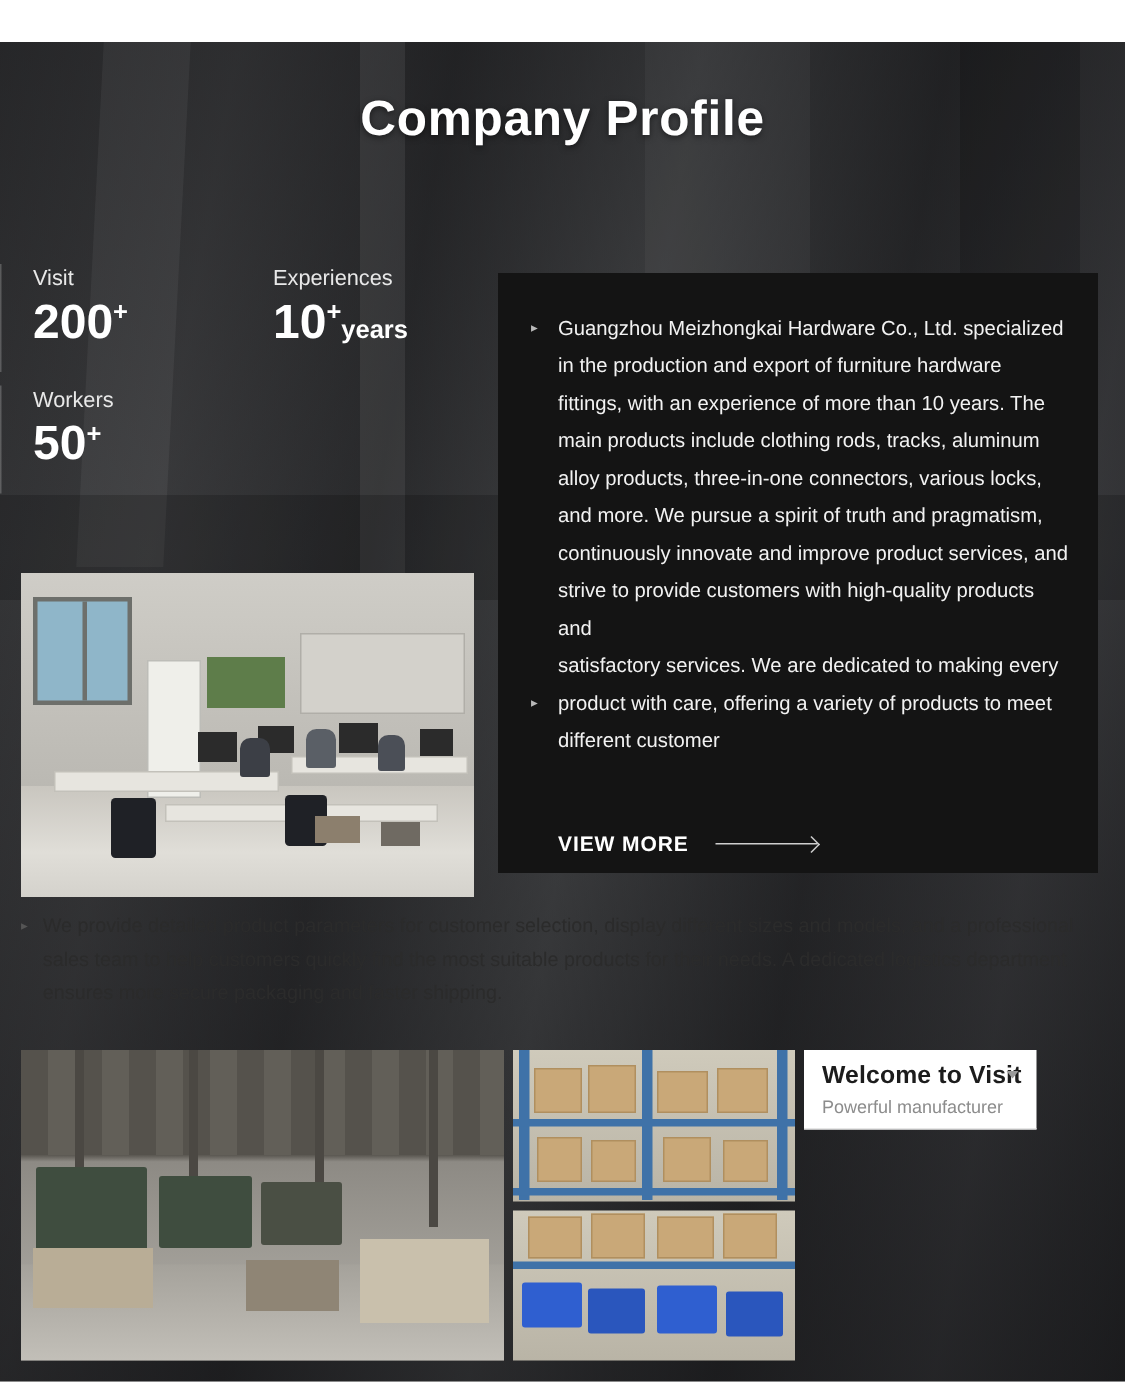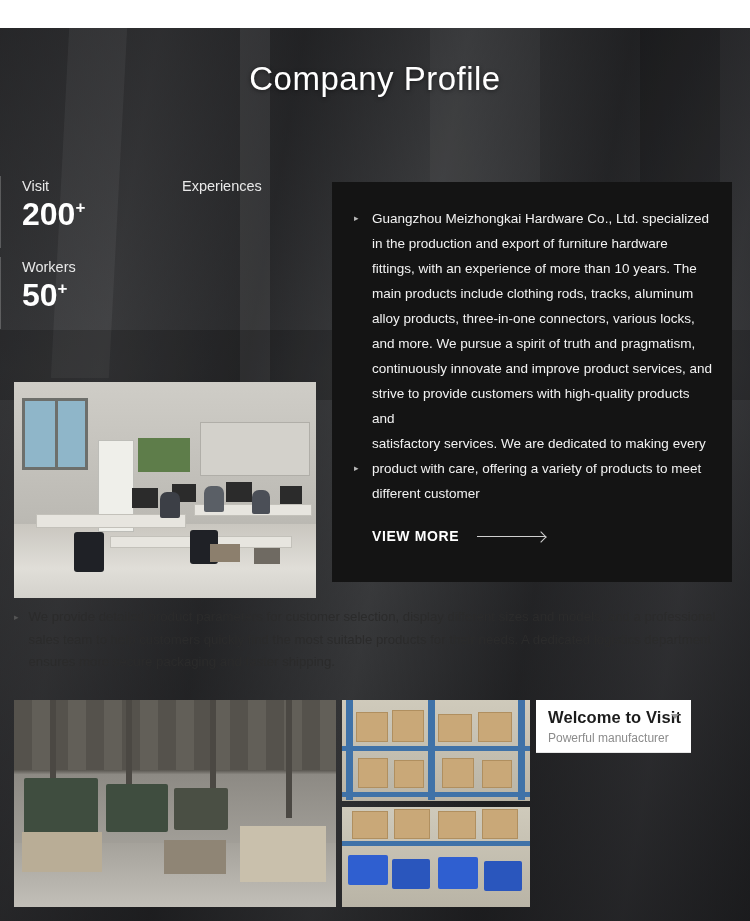--- a/index.html
+++ b/index.html
@@ -44,21 +44,21 @@
   .b5 { left: 0;     top: 330px; width: 750px; height: 70px; background: rgba(0,0,0,0.18); }
 
   
   .header {
     position: absolute;
     left: 0; right: 0; top: 60px;
     text-align: center;
   }
   .title {
     font-size: 33px;
-    font-weight: normal;
+    font-weight: bold;
     color: #ffffff;
     letter-spacing: 0.5px;
     margin: 0;
     text-shadow: 0 1px 4px rgba(0,0,0,0.5);
   }
   .subtitle {
     font-size: 14px;
     color: #e2e2e2;
     margin-top: 14px;
     letter-spacing: 0.2px;
@@ -149,21 +149,21 @@
   .bm1 { top: 8px; }
   .bm2 { top: 258px; }
   .profile-text {
     display: block;
     padding-left: 18px;
     margin: 0;
   }
   .view-more {
     position: absolute;
     left: 40px;
-    bottom: 38px;
+    bottom: 12px;
     display: flex;
     align-items: center;
     gap: 18px;
     cursor: pointer;
   }
   .view-more-label {
     font-size: 14px;
     font-weight: bold;
     letter-spacing: 0.6px;
     color: #ffffff;
@@ -475,20 +475,21 @@
   <div class="stats">
 
 
     <div class="stat divide-left">
       <div class="stat-label">Visit</div>
       <div class="stat-value"><span>200</span><sup>+</sup></div>
     </div>
 
     <div class="stat">
       <div class="stat-label">Experiences</div>
+      <div class="stat-value"><span>10</span><sup>+</sup><span class="stat-unit">years</span></div>
     </div>
 
     <div class="stat divide-left">
       <div class="stat-label">Workers</div>
       <div class="stat-value"><span>50</span><sup>+</sup></div>
     </div>
 
   </div>
 
   <div class="profile-card">

